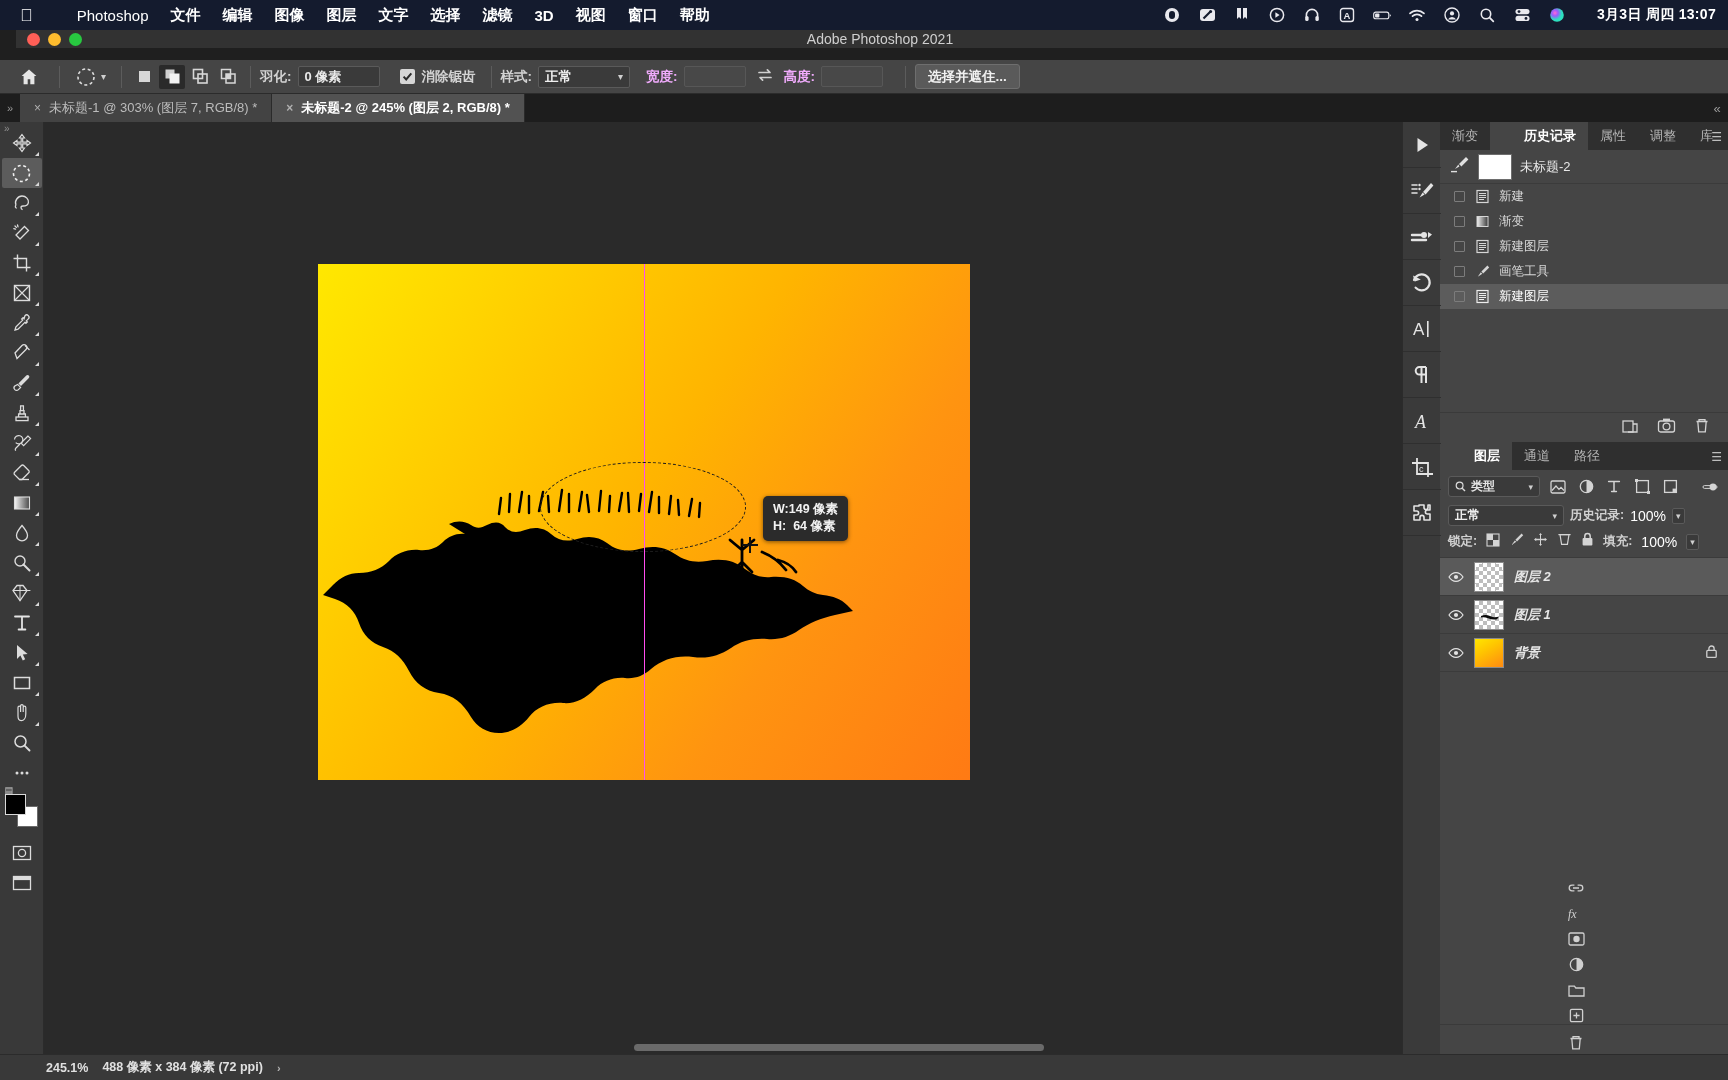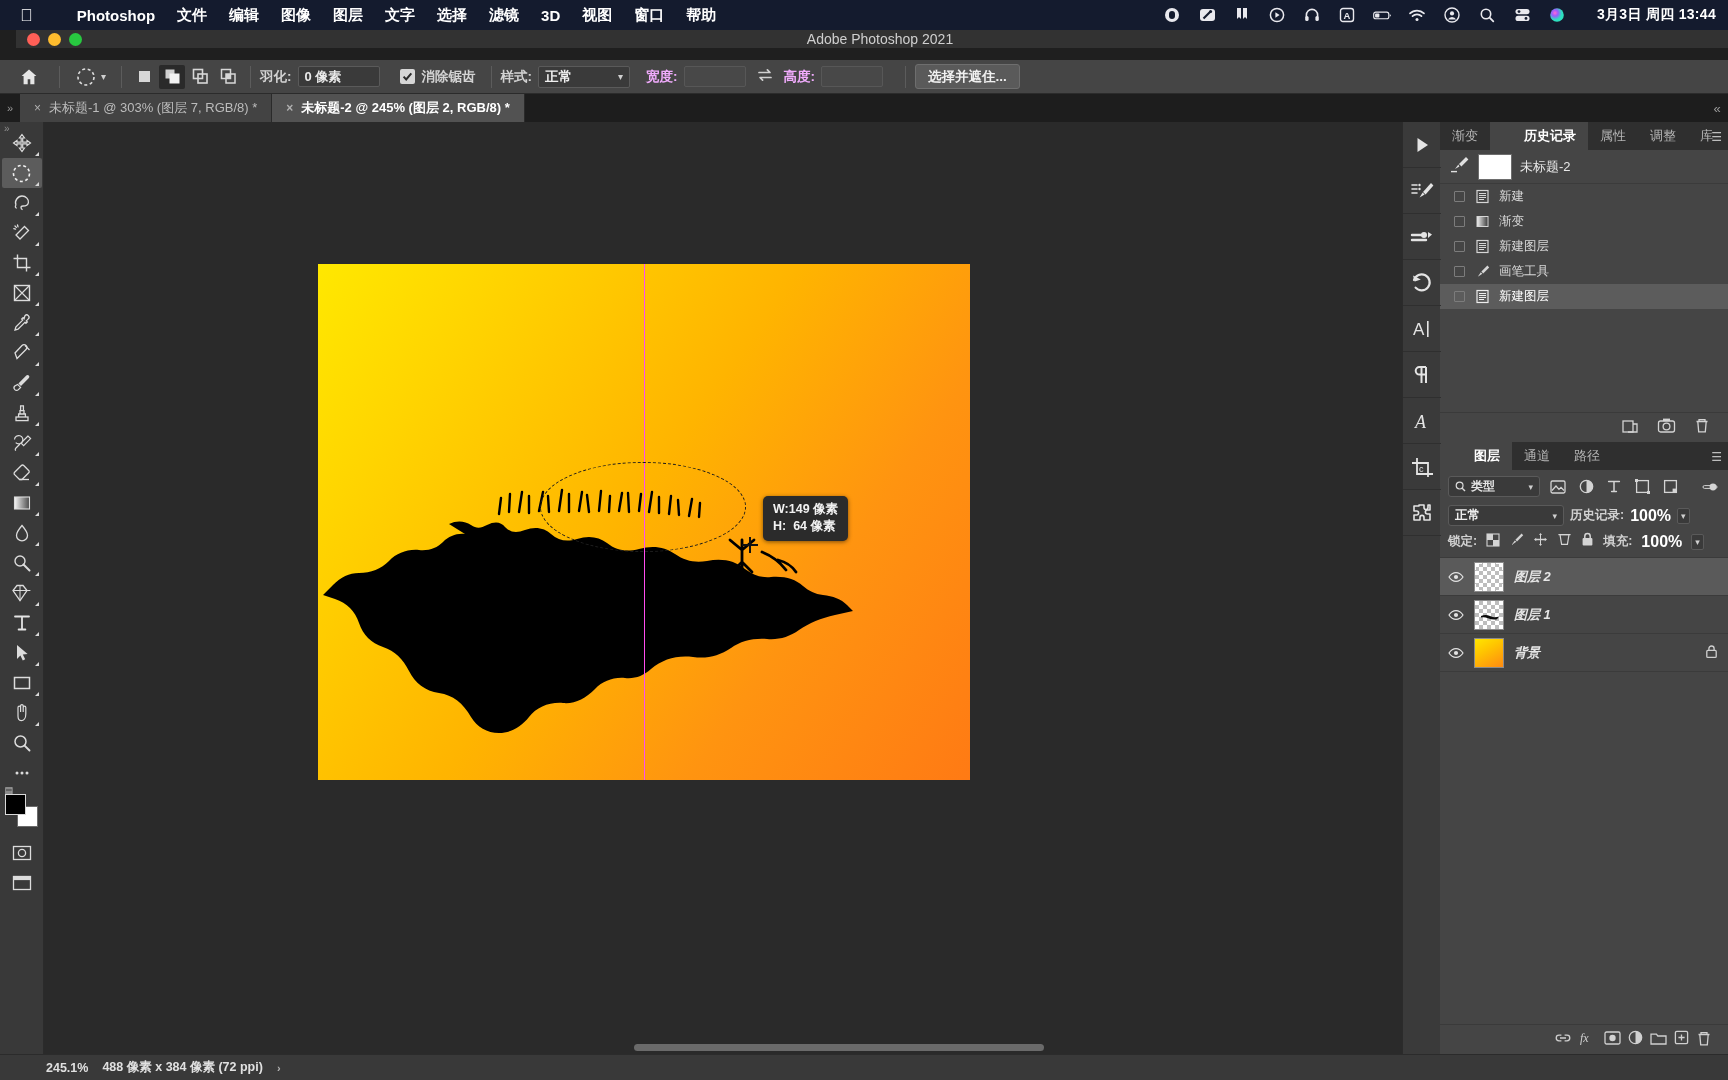--- a/index.html
+++ b/index.html
@@ -16,21 +16,21 @@
   .menubar {
     position: absolute; top: 0; left: 0; width: 1728px; height: 30px;
     background: #141b2e;
     display: flex; align-items: center;
     color: #ffffff; font-size: 15px; font-weight: 700;
     padding: 0 12px;
     z-index: 50;
   }
   .menubar .apple { font-size: 17px; margin: 0 16px 0 8px; line-height: 1; }
   .menubar .mitem { margin-right: 22px; white-space: nowrap; }
-  .menubar .mitem.app { font-weight: 700; padding-left: 28px; }
+  .menubar .mitem.app { font-weight: 400; padding-left: 28px; }
   .menubar .spacer { flex: 1 1 auto; }
   .tray { display: flex; align-items: center; gap: 16px; }
   .tray .ticon { width: 19px; height: 19px; display: inline-flex; align-items: center; justify-content: center; }
   .tray svg { display: block; }
   .clock { font-size: 14px; font-weight: 600; margin-left: 14px; white-space: nowrap; letter-spacing: .3px;}
 
   
   .titlebar {
     position: absolute; top: 30px; left: 16px; width: 1728px; height: 18px;
     background: #323232; display: flex; align-items: center;
@@ -231,21 +231,21 @@
   }
   .lay-search .cv { margin-left: auto; font-size: 9px; color:#cfcfcf;}
   .filt-ico { width: 20px; height: 20px; display: flex; align-items: center; justify-content: center;}
   .lay-blend { display: flex; align-items: center; gap: 6px; padding: 2px 8px 4px; }
   .blend-sel {
     width: 116px; height: 21px; background: #3a3a3a; border: 1px solid #5a5a5a; border-radius: 3px;
     display: flex; align-items: center; justify-content: space-between; padding: 0 6px;
     color: #ededed; font-size: 12.5px; font-weight: 700;
   }
   .lbl { color: #d0d0d0; font-size: 12.5px; font-weight: 700; white-space: nowrap;}
-  .val-box { color: #ffffff; font-size: 16px; font-weight: 700; }
+  .val-box { color: #ffffff; font-size: 14px; font-weight: 400; }
   .stepper { font-size: 9px; color: #cfcfcf; border: 1px solid #5a5a5a; border-radius: 2px; padding: 2px 3px; background: #3a3a3a;}
   .lay-lock { display: flex; align-items: center; gap: 9px; padding: 2px 8px 6px; border-bottom: 1px solid #3b3b3b;}
   .lay-list { flex: 1 1 auto; overflow: hidden; font-style: italic; }
   .lrow {
     display: flex; align-items: center; height: 38px; gap: 10px;
     padding: 0 10px 0 8px; border-bottom: 1px solid #3b3b3b; color: #e6e6e6; font-size: 13px; font-weight: 700;
   }
   .lrow.selected { background: #5a5a5a; }
   .eye { width: 16px; display: flex; align-items: center; justify-content: center; }
   .lthumb { width: 30px; height: 30px; border: 1px solid #8a8a8a; position: relative; overflow: hidden;
@@ -261,21 +261,21 @@
   .lthumb.grad { background: linear-gradient(150deg, #ffe600 0%, #ffc400 40%, #ff8a12 100%); }
   .lthumb .sel-marks { position: absolute; inset: 0; }
   .lthumb .sel-marks i { position: absolute; width: 8px; height: 8px; border: 2px solid #ffffff; }
   .lthumb .sel-marks i:nth-child(1){ left:-1px; top:-1px; border-right:0; border-bottom:0;}
   .lthumb .sel-marks i:nth-child(2){ right:-1px; top:-1px; border-left:0; border-bottom:0;}
   .lthumb .sel-marks i:nth-child(3){ left:-1px; bottom:-1px; border-right:0; border-top:0;}
   .lthumb .sel-marks i:nth-child(4){ right:-1px; bottom:-1px; border-left:0; border-top:0;}
   .lrow .lname { flex: 1 1 auto; }
   .lay-footer {
     height: 30px; display: flex; align-items: center; justify-content: flex-end; gap: 7px;
-    padding-right: 16px; border-top: 1px solid #3a3a3a; background: #454545;
+    padding-right: 16px; border-top: 1px solid #3a3a3a; background: #454545; flex-direction: column;
   }
 
   
   .statusbar {
     position: absolute; left: 0; bottom: 0; width: 1728px; height: 26px;
     background: #393939; display: flex; align-items: center; gap: 14px;
     padding-left: 46px; color: #e0e0e0; font-size: 12.5px; font-weight: 700;
     border-top: 1px solid #2b2b2b; z-index: 30;
   }
   .statusbar .chev { color: #b4b4b4; font-size: 11px; }
@@ -380,21 +380,21 @@
             <defs>
               <radialGradient id="sg" cx="35%" cy="35%">
                 <stop offset="0%" stop-color="#ff6bd6"></stop>
                 <stop offset="45%" stop-color="#9b5bff"></stop>
                 <stop offset="100%" stop-color="#2de0c0"></stop>
               </radialGradient>
             </defs>
             <circle cx="8" cy="8" r="6.8" fill="url(#sg)"></circle>
           </svg>
         </span>
-      <span class="clock">3月3日 周四 13:44</span>
+      <span class="clock">3月3日 周四 13:07</span>
     </span>
   </div>
 
   <div class="titlebar">
     <span class="traffic">
       <span class="dot r"></span>
       <span class="dot y"></span>
       <span class="dot g"></span>
     </span>
     <span class="doc-title">Adobe Photoshop 2021</span>

